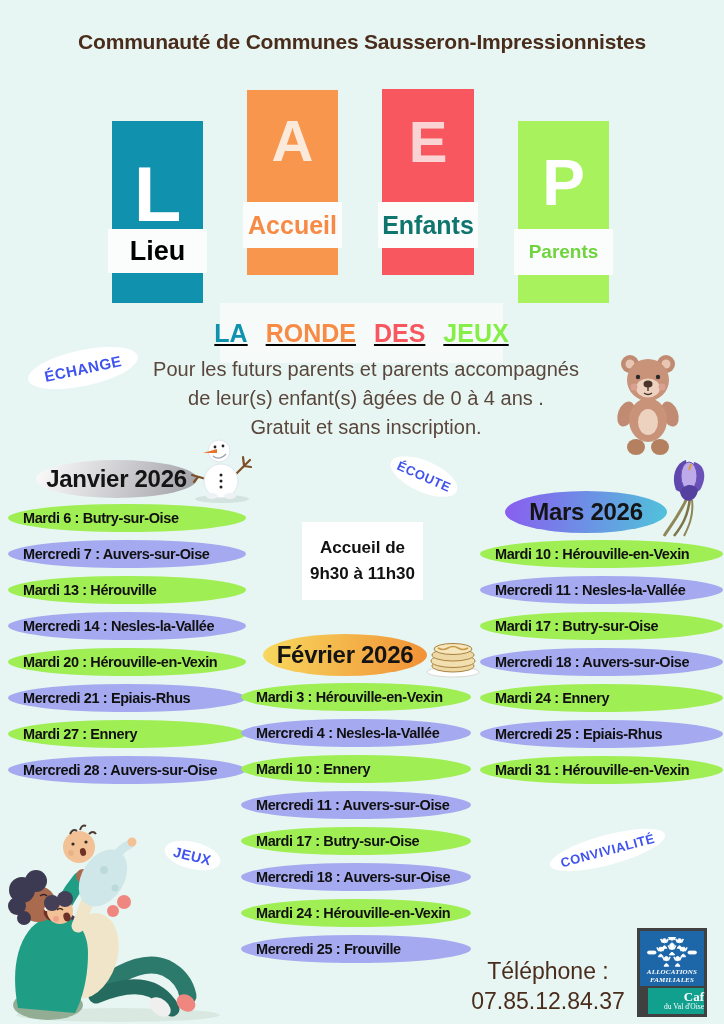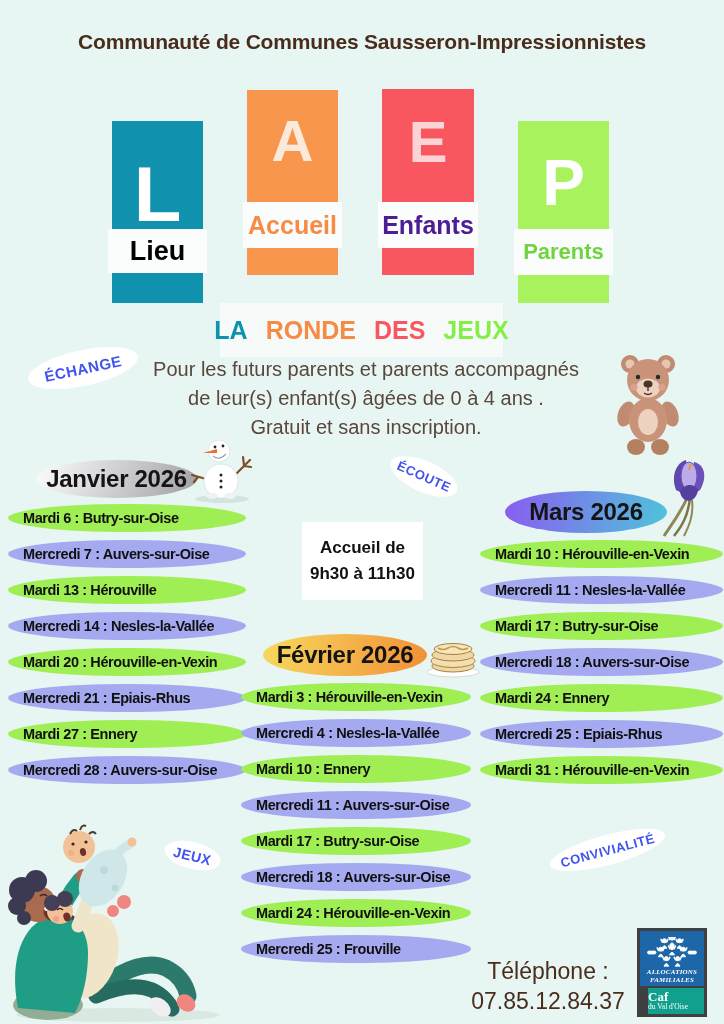--- a/index.html
+++ b/index.html
@@ -17,26 +17,26 @@
   .laep div.laep-block:nth-of-type(4){left:518px;top:121px;width:91px;height:182px;background:#a8f25e;}
   .block-letter{position:absolute;left:0;width:100%;text-align:center;font-weight:bold;line-height:1;}
   .laep div.laep-block:nth-of-type(1) .block-letter{top:34px;font-size:78px;color:#ffffff;}
   .laep div.laep-block:nth-of-type(2) .block-letter{top:22px;font-size:58px;color:#fbe9da;}
   .laep div.laep-block:nth-of-type(3) .block-letter{top:24px;font-size:58px;color:#fad3d4;}
   .laep div.laep-block:nth-of-type(4) .block-letter{top:30px;font-size:64px;color:#ffffff;}
   .block-band{position:absolute;left:-4px;right:-4px;background:#fafdfc;display:flex;
               align-items:center;justify-content:center;font-weight:bold;}
   .laep div.laep-block:nth-of-type(1) .block-band{top:108px;height:44px;color:#000000;font-size:27px;}
   .laep div.laep-block:nth-of-type(2) .block-band{top:112px;height:46px;color:#f78b45;font-size:25px;}
-  .laep div.laep-block:nth-of-type(3) .block-band{top:113px;height:46px;color:#4c1d95;font-size:25px;}
-  .laep div.laep-block:nth-of-type(4) .block-band{top:108px;height:46px;color:#6fd43e;font-size:22px;}
-  
-  .tagline{position:absolute;left:220px;top:303px;width:283px;height:54px;background:#f6fbf9;
+  .laep div.laep-block:nth-of-type(3) .block-band{top:113px;height:46px;color:#0f766e;font-size:25px;}
+  .laep div.laep-block:nth-of-type(4) .block-band{top:108px;height:46px;color:#6fd43e;font-size:19px;}
+  
+  .tagline{position:absolute;left:220px;top:303px;width:283px;height:60px;background:#f6fbf9;
            display:flex;align-items:center;justify-content:center;gap:18px;
-           font-weight:bold;font-size:25px;}
+           font-weight:bold;font-size:25px;text-decoration:underline;}
   .tagline span:nth-of-type(1){color:#0f92ad;}
   .tagline span:nth-of-type(2){color:#f78b45;}
   .tagline span:nth-of-type(3){color:#f9575f;}
   .tagline span:nth-of-type(4){color:#85ef48;}
   
   .badge{position:absolute;background:#ffffff;border-radius:50%;display:flex;align-items:center;
          justify-content:center;color:#4053ee;font-weight:bold;letter-spacing:0.5px;}
   #badge-echange{left:27px;top:350px;width:112px;height:36px;transform:rotate(-12deg);font-size:15px;}
   #badge-ecoute{left:388px;top:461px;width:72px;height:31px;transform:rotate(24deg);font-size:13px;}
   #badge-jeux{left:164px;top:842px;width:57px;height:27px;transform:rotate(14deg);font-size:14px;}
@@ -83,21 +83,21 @@
   .contact .label{font-size:23px;}
   .contact .phone{font-size:23px;margin-top:3px;}
   
   .caf{position:absolute;left:637px;top:928px;width:70px;height:89px;background:#404040;
        box-sizing:border-box;padding:3px;display:flex;flex-direction:column;}
   .caf-top{background:#1d66a8;flex:1;display:flex;flex-direction:column;align-items:center;
            justify-content:flex-end;padding-bottom:2px;}
   .caf-alloc{font-family:"Liberation Serif",serif;font-style:italic;font-weight:bold;color:#fff;
              font-size:7px;line-height:7.5px;text-align:center;letter-spacing:0.2px;}
   .caf-bottom{background:#12a08e;height:26px;margin-top:2px;display:flex;flex-direction:column;
-              align-items:flex-start;justify-content:center;color:#fff;margin-left:8px;}
+              align-items:flex-end;justify-content:center;color:#fff;margin-left:8px;}
   .caf-name{font-family:"Liberation Serif",serif;font-size:13px;line-height:12px;font-weight:bold;}
   .caf-region{font-family:"Liberation Serif",serif;font-size:7.5px;line-height:8px;}
 </style>
 </head>
 <body>
 
 <div class="poster">
 
   <div class="title">Communauté de Communes Sausseron-Impressionnistes</div>
 

